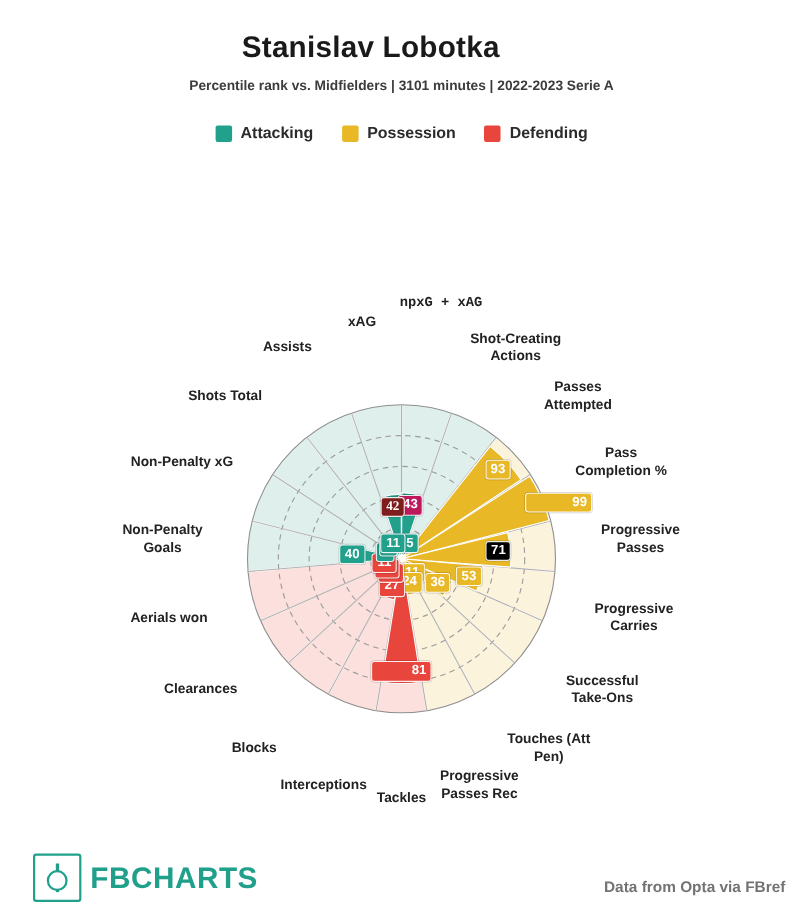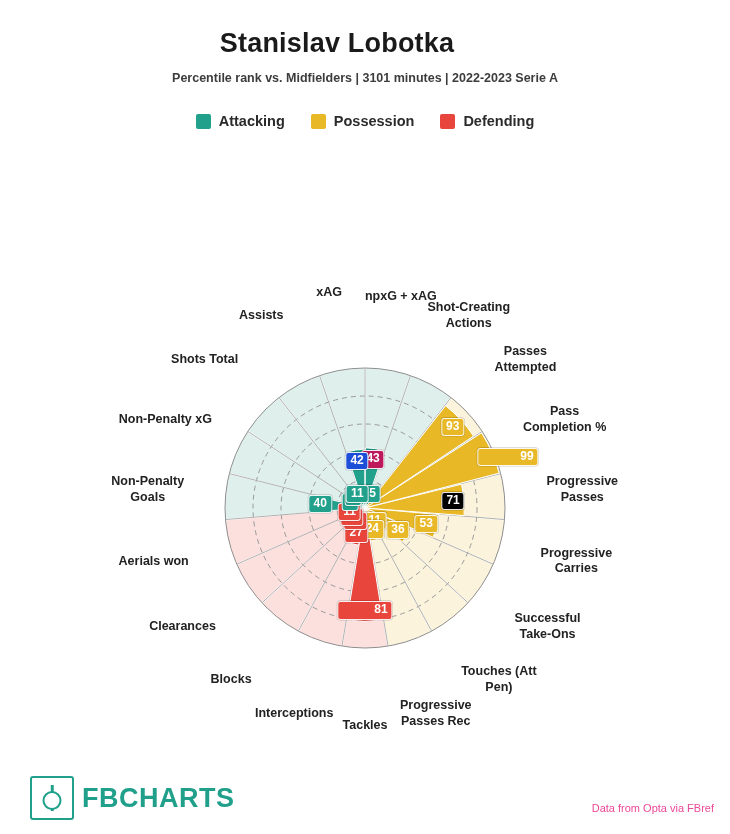--- a/index.html
+++ b/index.html
@@ -134,23 +134,23 @@
   .logo-text {
     font-size: 27px;
     font-weight: bold;
     color: #20a08a;
     letter-spacing: 0.5px;
   }
   .footer-note {
     position: absolute;
     right: 16px;
     bottom: 20px;
-    font-size: 11px;
-    font-weight: normal;
-    color: #ec4899;
+    font-size: 14px;
+    font-weight: bold;
+    color: #737373;
   }
 </style>
 </head>
 <body>
 
 <div class="page">
 
   <div class="title">Stanislav Lobotka</div>
   <div class="subtitle">Percentile rank vs. Midfielders | 3101 minutes | 2022-2023 Serie A</div>
 
@@ -230,21 +230,21 @@
         <path d="M 365 508 L 350.8595653404367 514.0998448864393 A 15.4 15.4 0 0 1 349.6606536146323 509.3654495485757 Z" fill="#e8453c" stroke="#ffffff" stroke-width="1"></path>
         <path d="M 365 508 L 309.16406071631275 512.2834430436731 A 56 56 0 0 1 310.6306217041912 494.584683987053 Z" fill="#21a08c" stroke="#ffffff" stroke-width="1"></path>
         <path d="M 365 508 L 356.86978613544346 505.8882181654885 A 8.4 8.4 0 0 1 357.9398675863845 503.4486781807681 Z" fill="#21a08c" stroke="#ffffff" stroke-width="1"></path>
         <path d="M 365 508 L 361.49799899446543 505.6813821019334 A 4.2 4.2 0 0 1 362.4001084066986 504.70143005181325 Z" fill="#21a08c" stroke="#ffffff" stroke-width="1"></path>
         <path d="M 365 508 L 355.6155372541115 495.78968227395245 A 15.4 15.4 0 0 1 359.9107459246505 493.4652315822873 Z" fill="#21a08c" stroke="#ffffff" stroke-width="1"></path>
         <path d="M 365 508 L 346.2477522402727 452.2703561472191 A 58.8 58.8 0 0 1 364.6408134738281 449.20109707622584 Z" fill="#21a08c" stroke="#ffffff" stroke-width="1"></path>
       </svg>
   </div>
 
   <div id="labels-layer">
-      <div class="axis-label" style="left: 400.882px; top: 297px;">npxG + xAG</div>
+      <div class="axis-label" style="left: 400.882px; top: 276px; font-family: Liberation Mono, monospace;">npxG + xAG</div>
       <div class="axis-label" style="left: 468.757px; top: 316.275px;">Shot-Creating
 Actions</div>
       <div class="axis-label" style="left: 525.388px; top: 360.353px;">Passes
 Attempted</div>
       <div class="axis-label" style="left: 564.639px; top: 420.43px;">Pass
 Completion %</div>
       <div class="axis-label" style="left: 582.255px; top: 489.998px;">Progressive
 Passes</div>
       <div class="axis-label" style="left: 576.329px; top: 561.516px;">Progressive
 Carries</div>
@@ -278,21 +278,21 @@
       <div class="value-badge" style="left: 372.338px; top: 529.375px; background: rgb(232, 184, 38);">24</div>
       <div class="value-badge" style="left: 365px; top: 610.4px; background: rgb(232, 69, 60); padding-left: 36px;">81</div>
       <div class="value-badge" style="left: 356.298px; top: 533.348px; background: rgb(232, 69, 60);">27</div>
       <div class="value-badge" style="left: 355.173px; top: 520.626px; background: rgb(232, 69, 60);">18</div>
       <div class="value-badge" style="left: 351.605px; top: 516.751px; background: rgb(232, 69, 60);">13</div>
       <div class="value-badge" style="left: 349.49px; top: 511.928px; background: rgb(232, 69, 60);">11</div>
       <div class="value-badge" style="left: 320.154px; top: 504.284px; background: rgb(33, 160, 140);">40</div>
       <div class="value-badge" style="left: 350.348px; top: 501.573px; background: rgb(33, 160, 140);">6</div>
       <div class="value-badge" style="left: 353.228px; top: 497.163px; background: rgb(33, 160, 140);">3</div>
       <div class="value-badge" style="left: 357.385px; top: 493.928px; background: rgb(33, 160, 140);">11</div>
-      <div class="value-badge" style="left: 357.132px; top: 460.852px; background: #1d4ed8;">42</div>
+      <div class="value-badge" style="left: 357.132px; top: 460.852px; background: #7f1d1d; font-family: Liberation Serif, serif;">42</div>
     </div>
 
   <div class="footer-logo">
     <span class="logo-mark"></span>
     <span class="logo-text">FBCHARTS</span>
   </div>
 
   <div class="footer-note">Data from Opta via FBref</div>
 </div>
 

